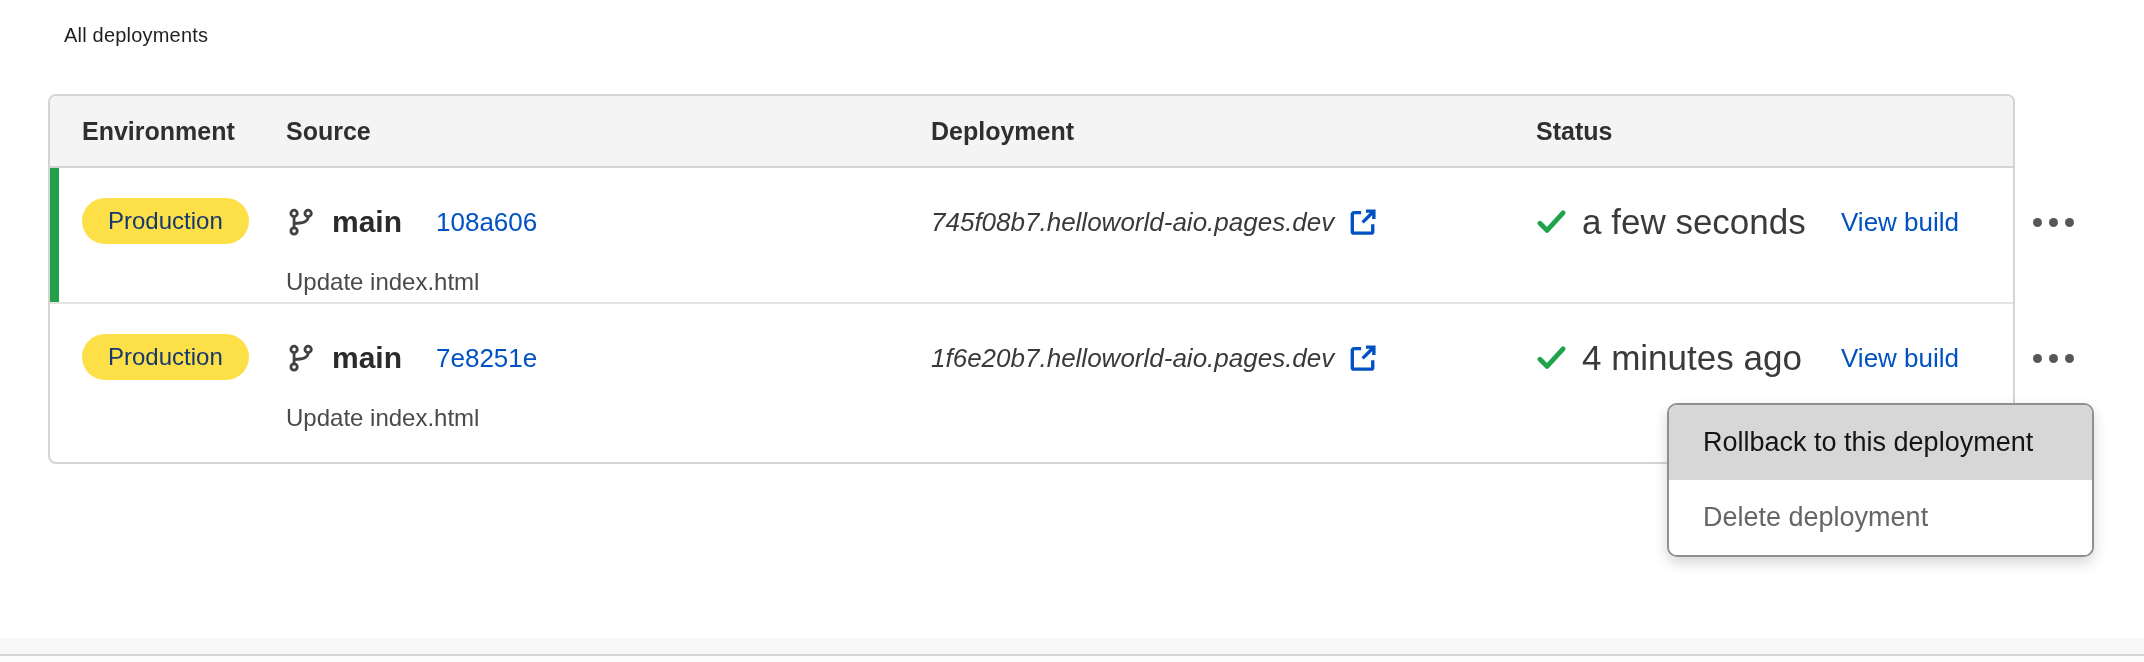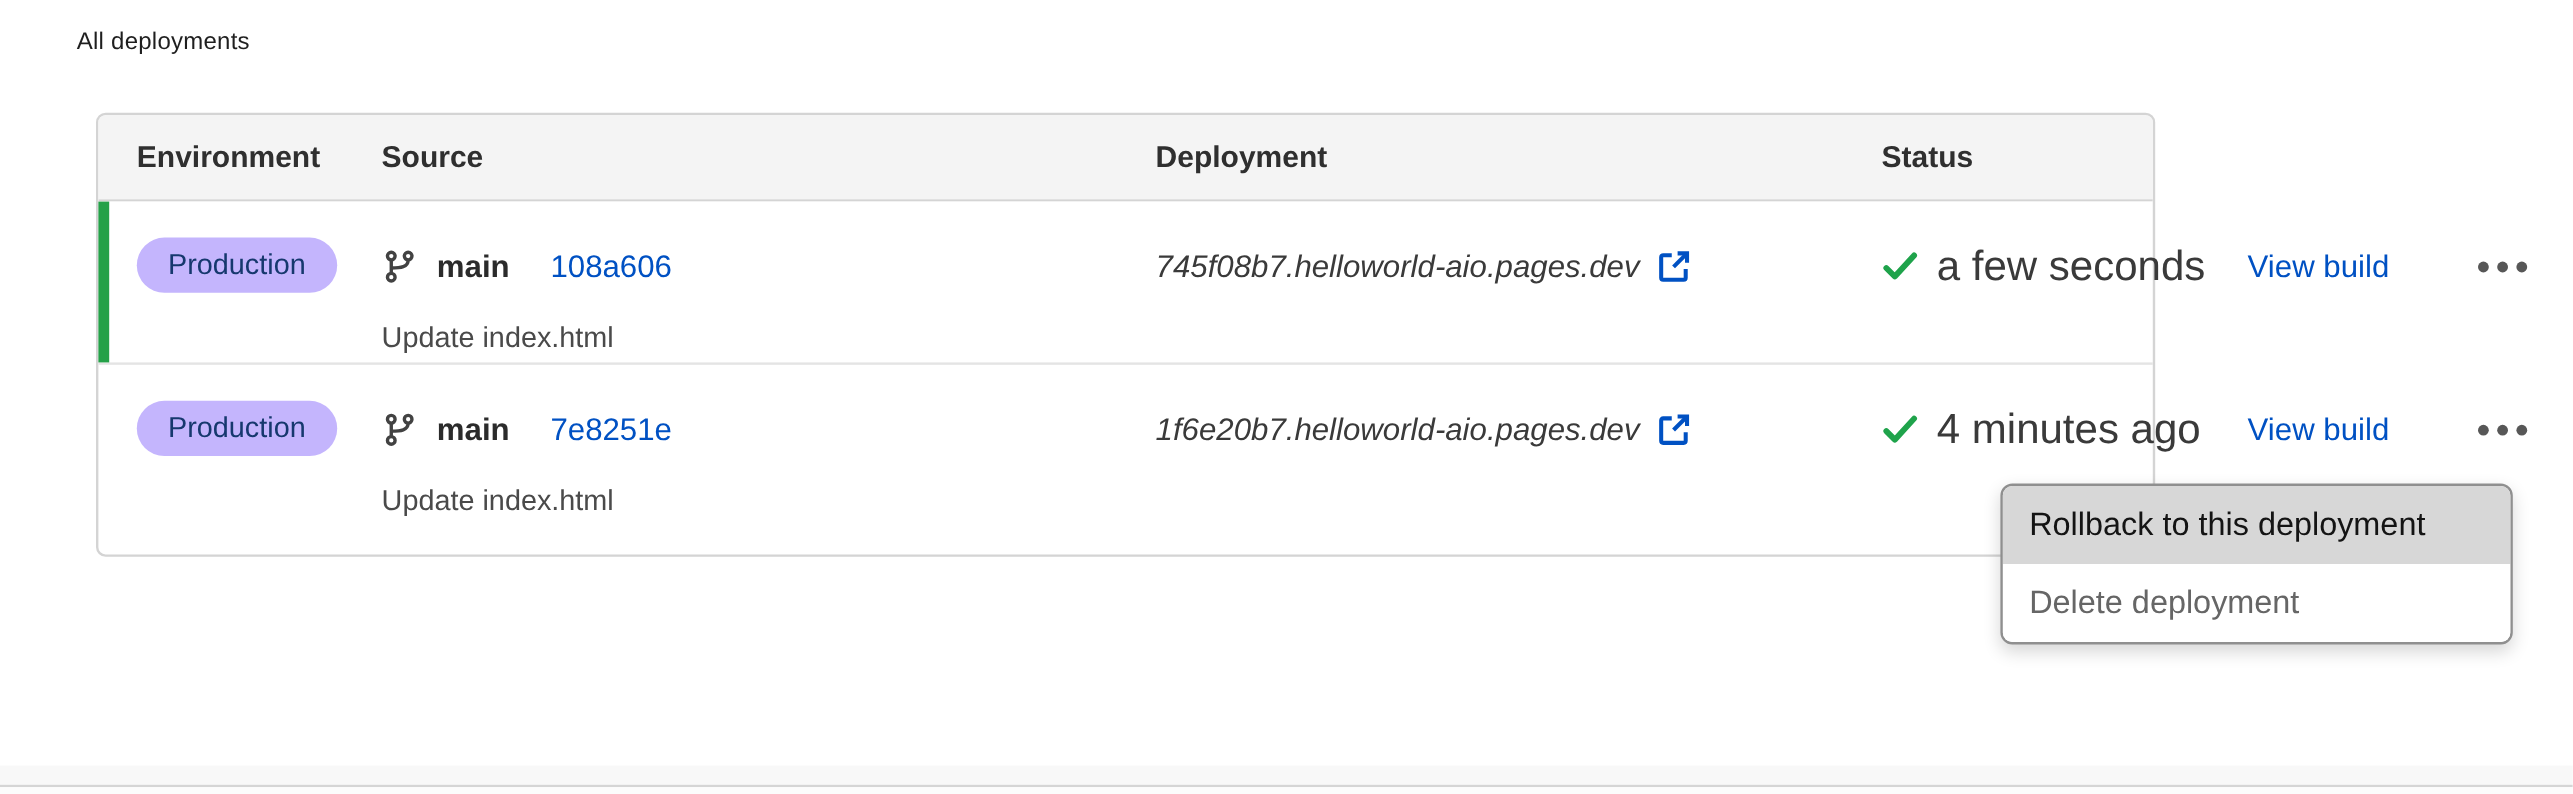--- a/index.html
+++ b/index.html
@@ -17,22 +17,22 @@
     left: 64px; top: 24px;
     font-size: 20px;
     font-weight: 500;
     color: #1f1f1f;
     letter-spacing: 0.2px;
   }
 
   
   .deploy-table {
     position: absolute;
-    left: 80px; top: 94px;
-    width: 1716px;
+    left: 48px; top: 94px;
+    width: 1967px;
     border: 2px solid #d4d4d4;
     border-radius: 8px;
     background: #ffffff;
   }
   .thead {
     display: grid;
     grid-template-columns: 204px 645px 605px 305px 190px 1fr;
     padding-left: 32px;
     align-items: center;
     height: 72px;
@@ -62,28 +62,28 @@
   }
 
   .line1 { display: flex; align-items: center; height: 48px; }
 
   .badge {
     display: inline-flex;
     align-items: center;
     height: 46px;
     padding: 0 26px;
     border-radius: 23px;
-    background: #c4b5fd;
+    background: #fde047;
     color: #16386e;
     font-size: 24px;
   }
 
   .cell-source .line1 { gap: 0; }
   .icon-branch { width: 30px; height: 30px; margin-right: 16px; flex: 0 0 auto; }
-  .branch-name { font-size: 26px; font-weight: 700; color: #2b2b2b; margin-right: 34px; }
+  .branch-name { font-size: 30px; font-weight: 700; color: #2b2b2b; margin-right: 34px; }
   .link {
     font-size: 26px;
     color: #0051c3;
     text-decoration: none;
     cursor: pointer;
   }
   .commit-msg {
     margin-top: 22px;
     font-size: 24px;
     color: #4a4a4a;
@@ -117,22 +117,22 @@
     background: #ffffff;
     border: 2px solid #8f8f8f;
     border-radius: 10px;
     box-shadow: 0 6px 14px rgba(0,0,0,0.16);
     z-index: 10;
     overflow: hidden;
   }
   .menu-item {
     display: flex;
     align-items: center;
-    height: 65px;
-    padding-left: 22px;
+    height: 75px;
+    padding-left: 34px;
     font-size: 27px;
     color: #666666;
     cursor: pointer;
     background: #ffffff;
   }
   .menu-item.highlighted {
     background: #d7d7d7;
     color: #141414;
   }
 

